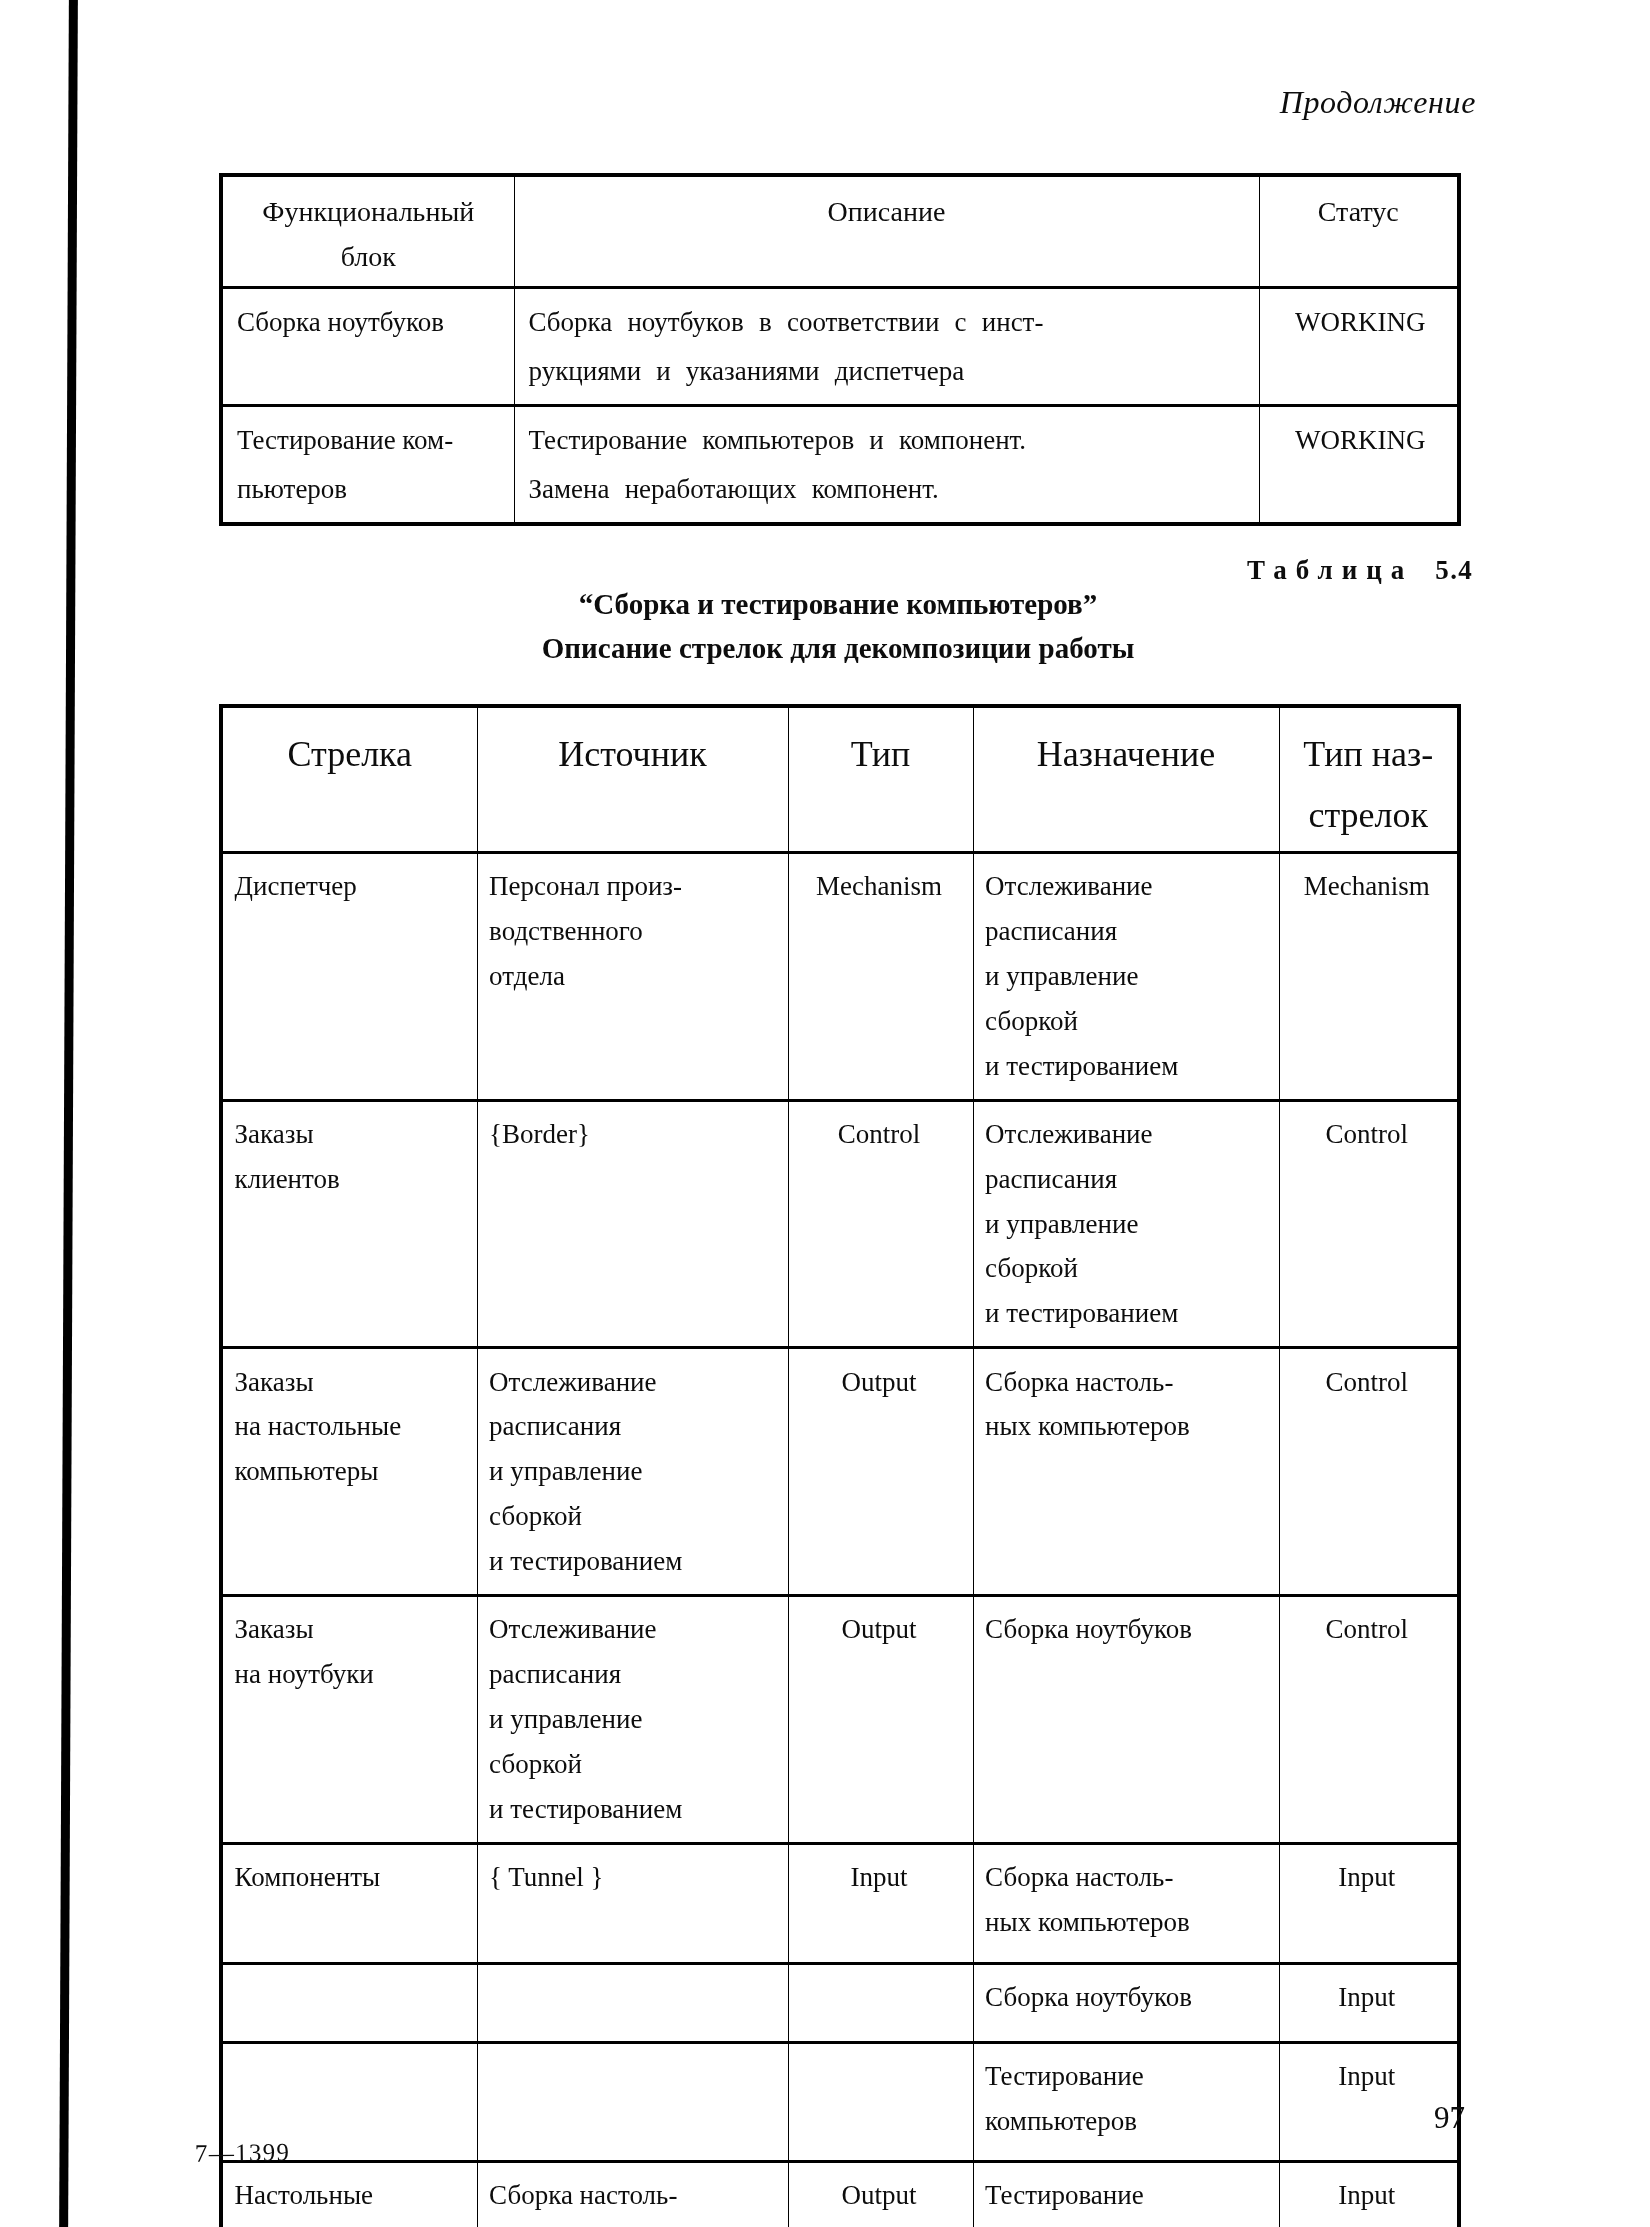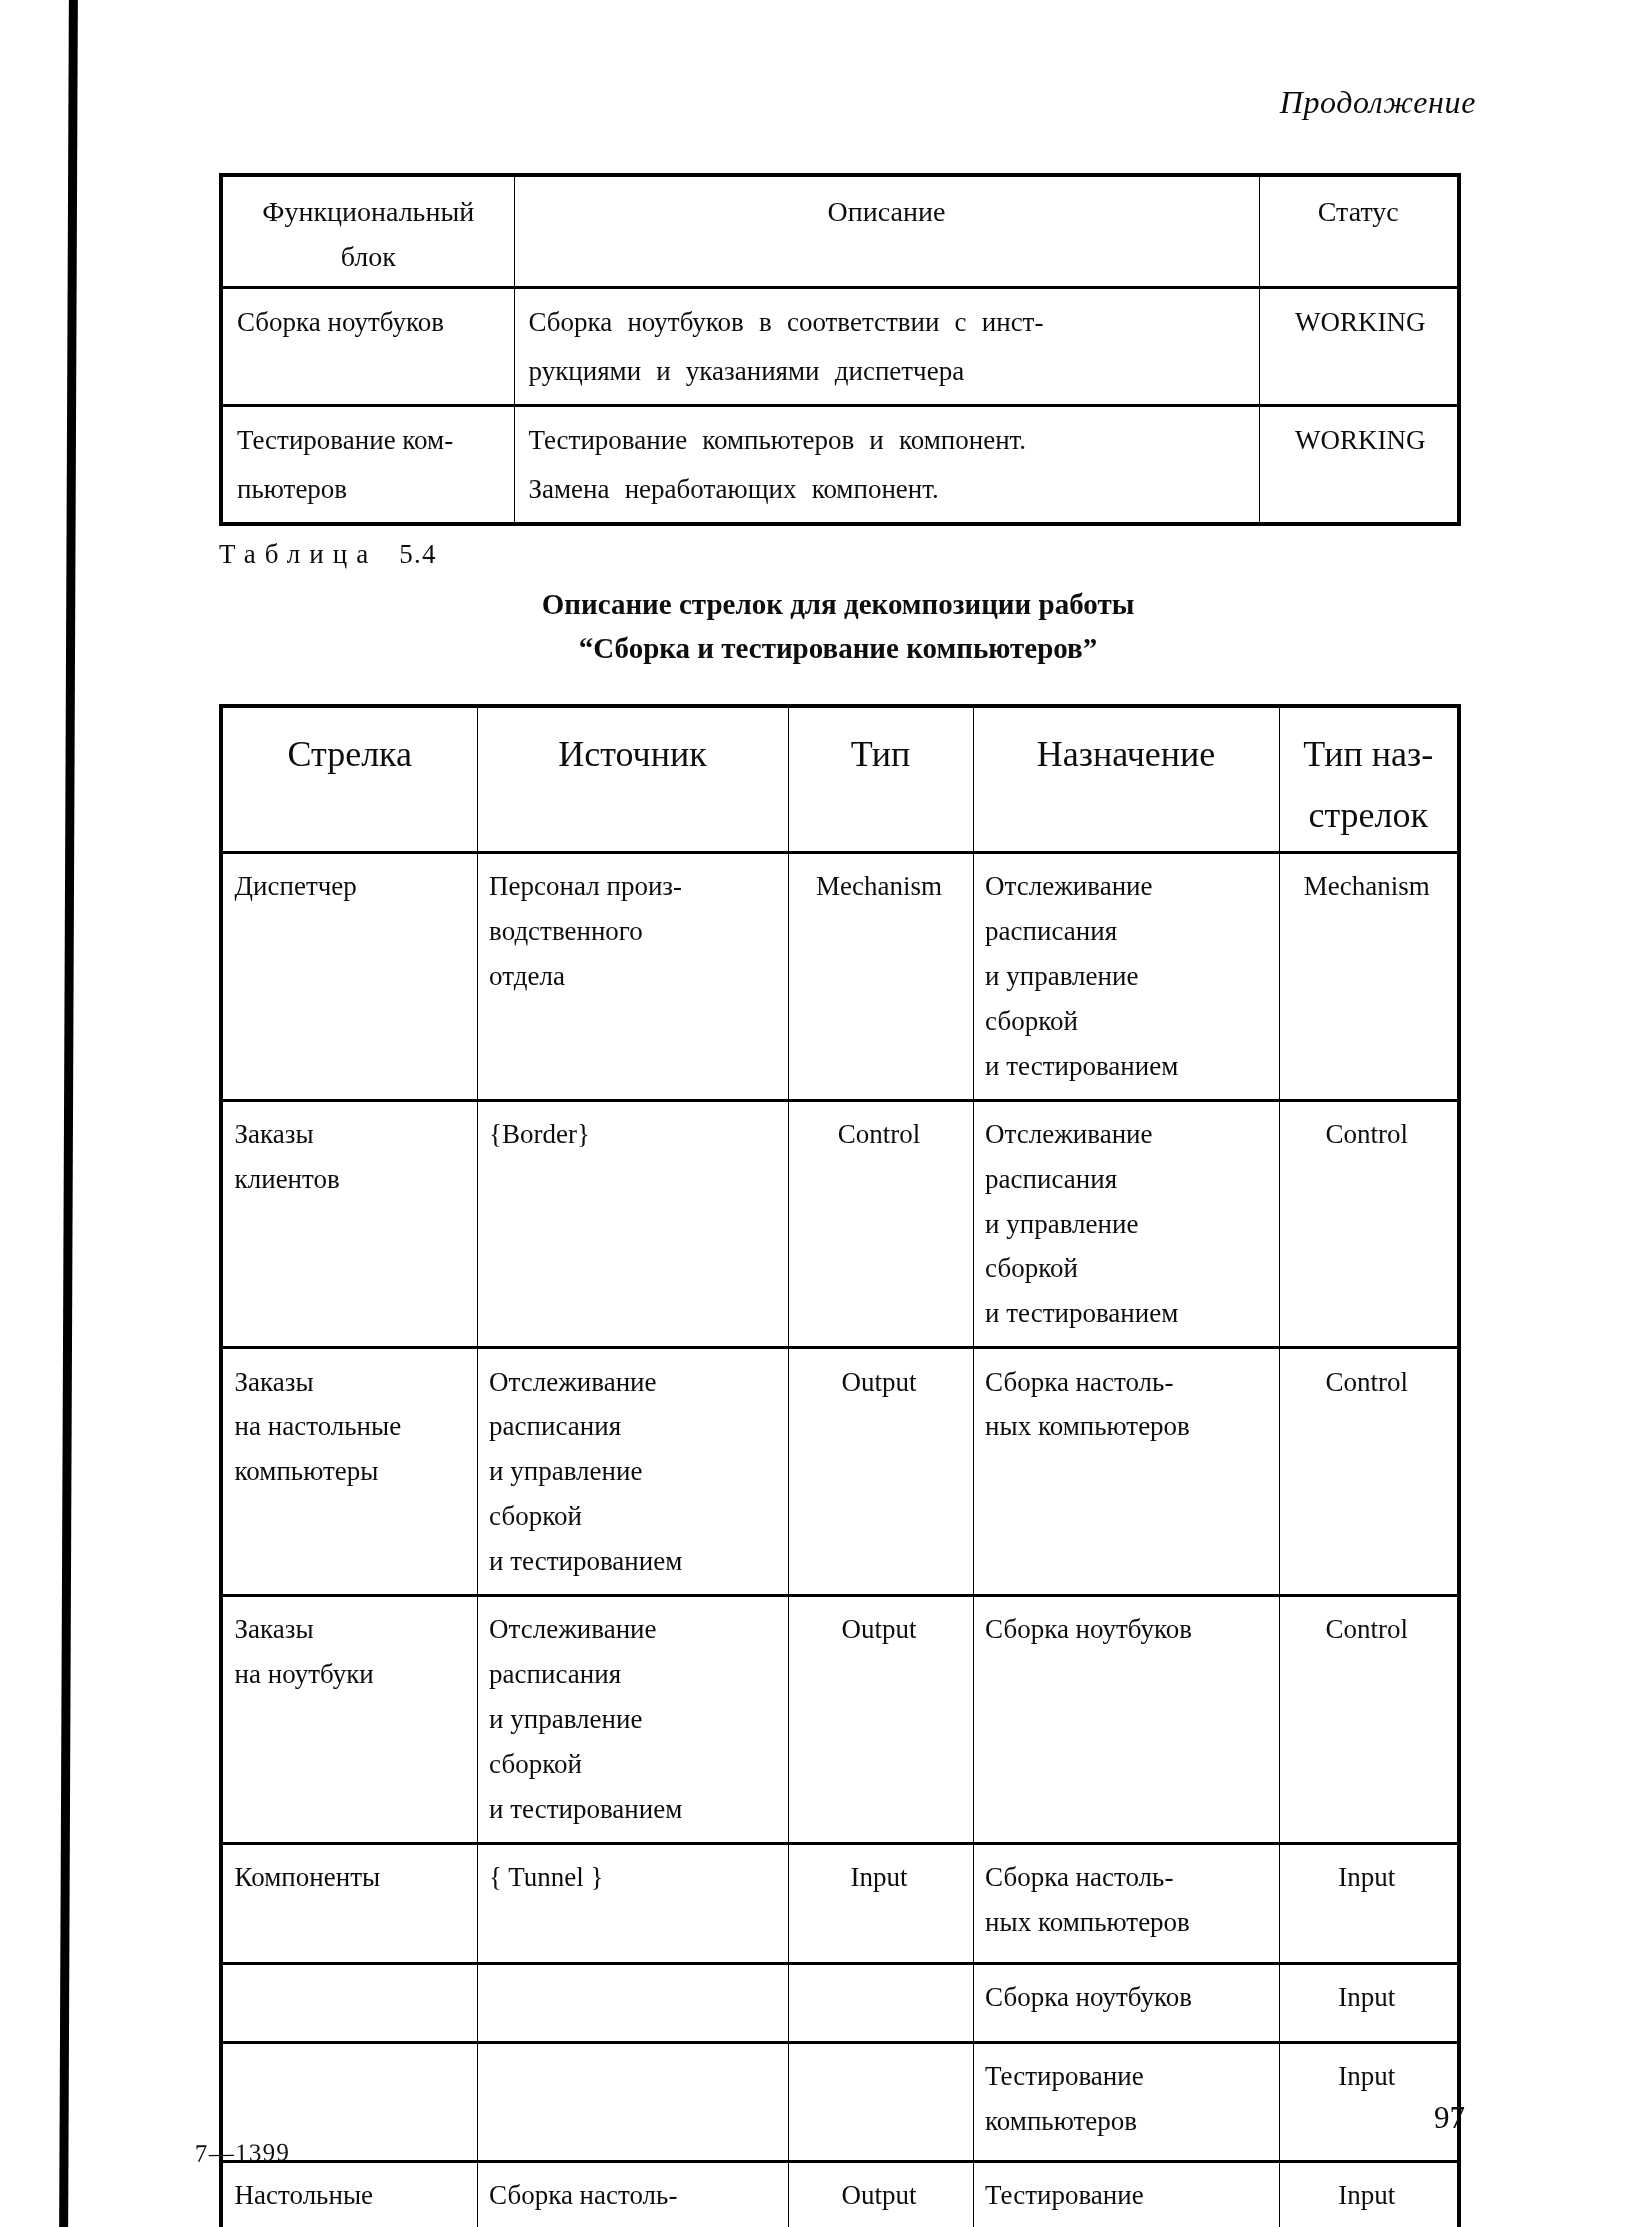--- a/index.html
+++ b/index.html
@@ -66,25 +66,26 @@
     padding: 9px 14px;
   }
   .t1 .desc   { word-spacing: 8.4px; }
   .t1 .status { text-align: center; padding-left: 8px; padding-right: 3.9px; }
   .t1 .hrow { height: 103px; }
   .t1 .row1 { height: 101px; }
   .t1 .row2 { height: 100px; }
   
   .table-label {
     position: absolute;
-    top: 539px;
+    top: 555px;
     left: 219px;
     width: 1254px;
-    text-align: left;
+    text-align: right;
     font-size: 27px;
+    font-weight: bold;
   }
   .table-label .word { letter-spacing: 9px; }
   .table-label .num  { margin-left: 22px; letter-spacing: 1.3px; }
   .doc-title {
     position: absolute;
     top: 583px;
     left: 219px;
     width: 1238px;
     text-align: center;
     font-weight: bold;
@@ -167,22 +168,22 @@
       <td class="status">WORKING</td>
     </tr>
   </tbody>
     </table>
 
   <div class="table-label">
     <span class="word">Таблица</span><span class="num">5.4</span>
   </div>
 
   <div class="doc-title">
+    <div>“Сборка и тестирование компьютеров”</div>
     <div>Описание стрелок для декомпозиции работы</div>
-    <div>“Сборка и тестирование компьютеров”</div>
   </div>
 
   <table class="t2">
     <colgroup>
       <col style="width:256px">
         <col style="width:311px">
         <col style="width:185px">
         <col style="width:306px">
         <col style="width:180px">
     </colgroup>

